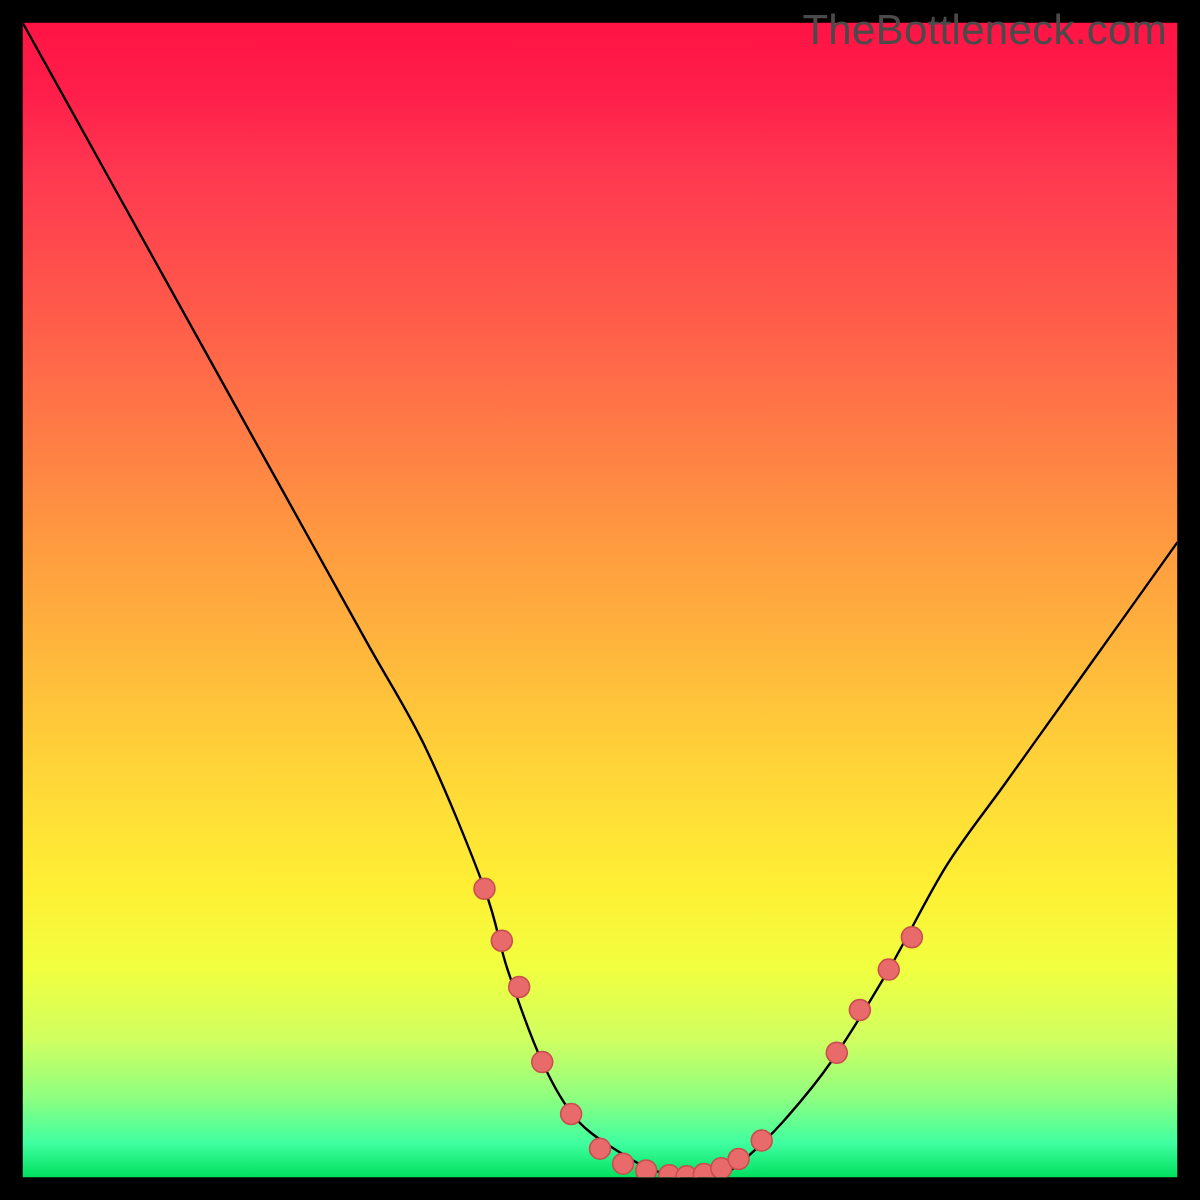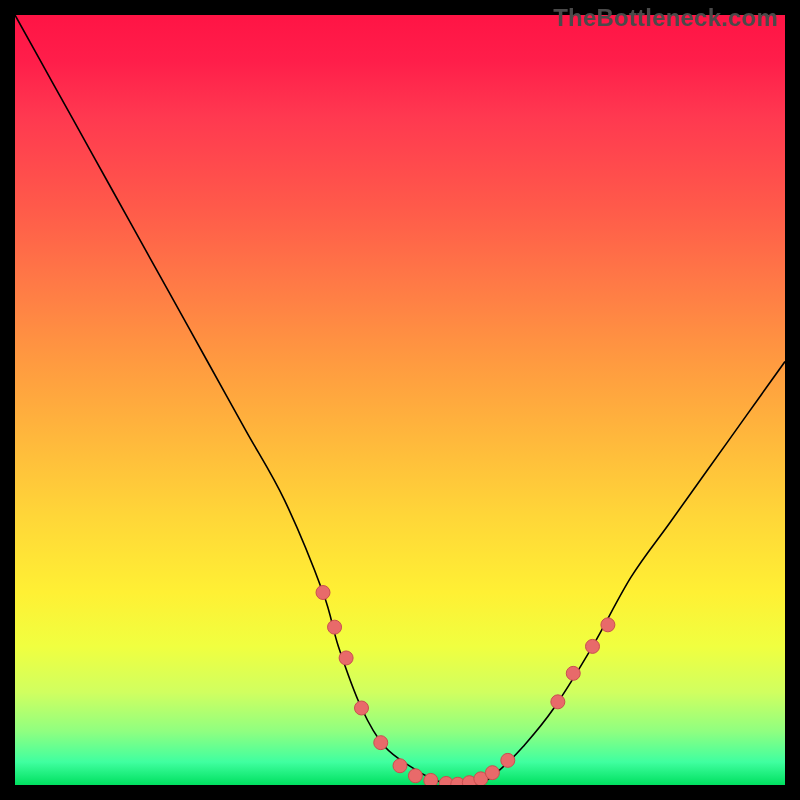--- a/index.html
+++ b/index.html
@@ -36,22 +36,22 @@
       #90ff80 93%,
       #40ffa0 97%,
       #00e060 100%
     );
   }
   .watermark {
     position: absolute;
     top: 4px;
     right: 22px;
     font-family: Arial, Helvetica, sans-serif;
-    font-size: 24px;
-    font-weight: 700;
+    font-size: 28px;
+    font-weight: 400;
     color: #4a4a4a;
     letter-spacing: 0.2px;
     z-index: 5;
   }
   svg.curve {
     position: absolute;
     inset: 0;
     z-index: 3;
   }
   svg.markers {

